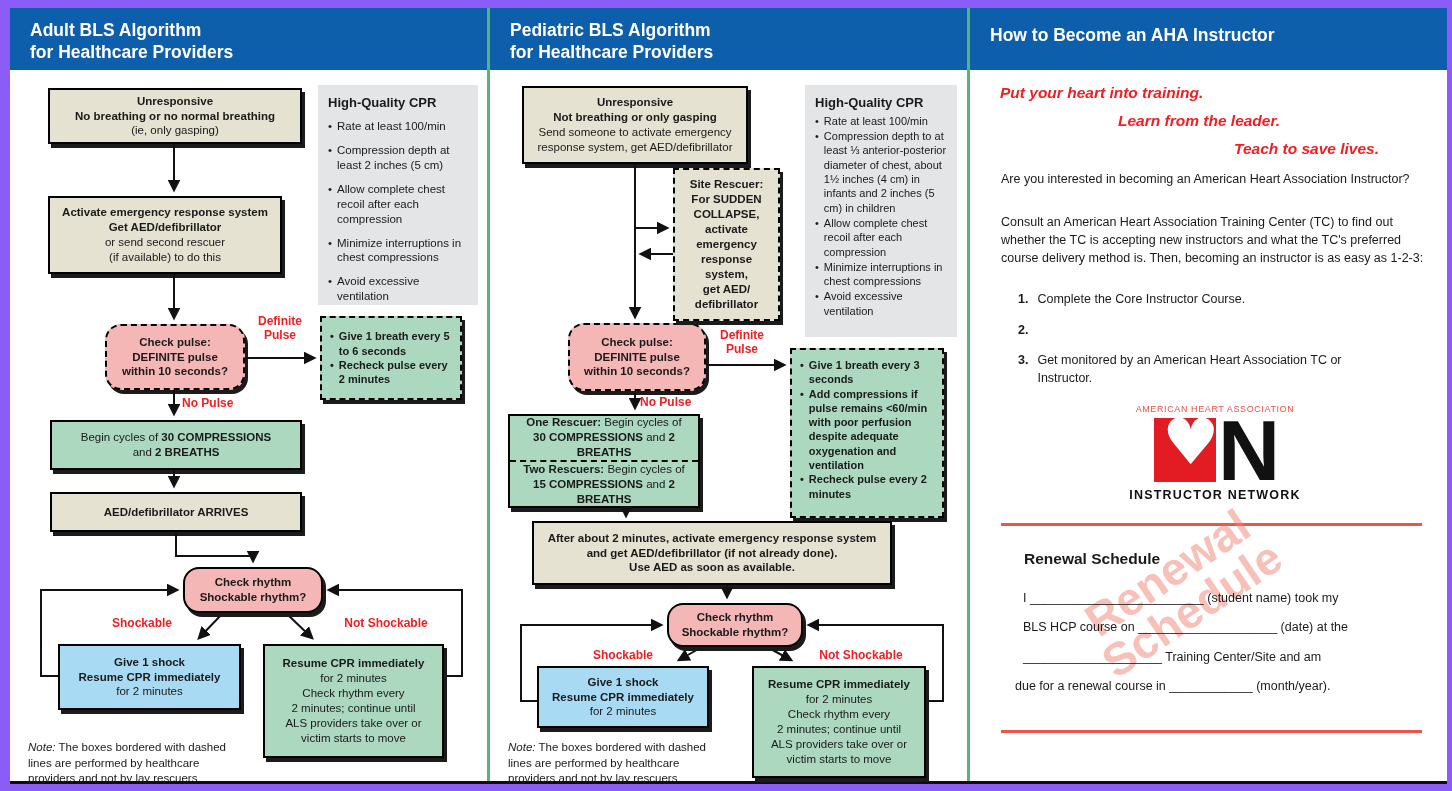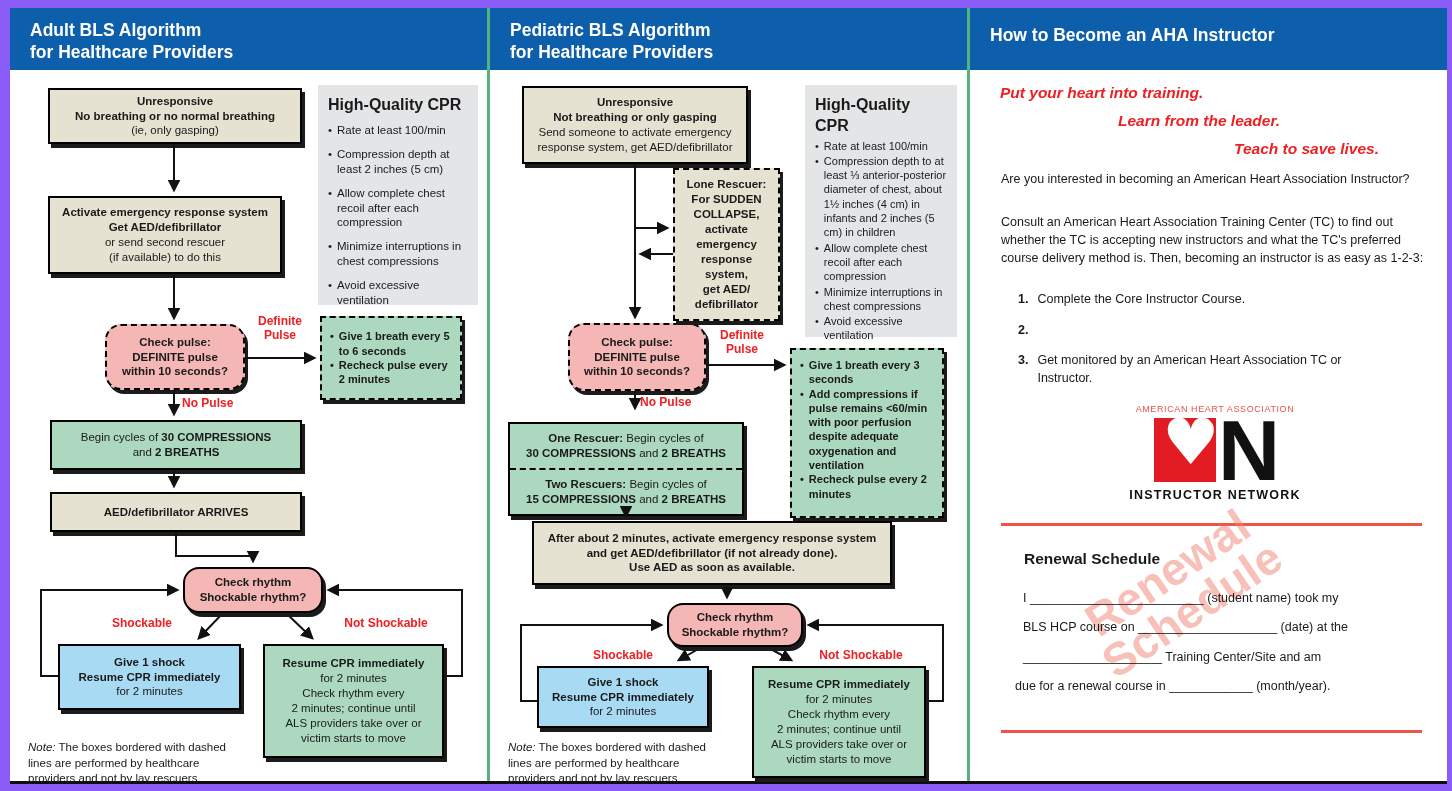--- a/index.html
+++ b/index.html
@@ -18,21 +18,21 @@
        font-size:11.5px;line-height:1.3;padding:4px 6px;}
   .box .b,.b{font-weight:bold;}
   .bg-green{background:#ACD8C0;}
   .bg-blue{background:#A9DAF3;text-align:center;}
   .bg-pink{background:#F5B6B6;}
   .rounded{border-radius:16px;}
   .dashed{border-style:dashed;}
   .left-align{text-align:left;align-items:flex-start;}
   .sidebar{position:absolute;background:#E4E5E7;border:none;box-shadow:none;text-align:left;
            padding:10px 10px;font-size:11.5px;line-height:1.3;}
-  .sidebar .sb-title{font-weight:bold;font-size:16px;margin-bottom:7px;}
+  .sidebar .sb-title{font-weight:bold;font-size:13px;margin-bottom:7px;}
   .bullet{display:flex;gap:5px;}
   .bullet .dot{flex:0 0 auto;}
   .gapped .bullet{margin-bottom:9px;}
   .tight .bullet{margin-bottom:1px;}
   .bold-bullets .bullet{font-weight:bold;}
   .flow-label{position:absolute;color:#ED2024;font-weight:bold;font-size:12px;
               text-align:center;line-height:1.15;z-index:5;}
   .connectors{position:absolute;left:0;top:0;pointer-events:none;z-index:2;}
   .split-cell{flex:1;display:flex;flex-direction:column;justify-content:center;}
   .split-top{border-bottom:2px dashed #000;}
@@ -243,21 +243,21 @@
               <span class="btx">Minimize interruptions in chest compressions</span>
             </div>
             <div class="bullet">
               <span class="dot">•</span>
               <span class="btx">Avoid excessive ventilation</span>
             </div>
           </div>
       </div>
 
       <div class="box dashed" style="left:183px;top:160px;width:107px;height:153px;font-size:11.5px;z-index:4;">
-          <div class="b">Lone Rescuer:</div>
+          <div class="b">Site Rescuer:</div>
           <div class="b">For SUDDEN</div>
           <div class="b">COLLAPSE,</div>
           <div class="b">activate</div>
           <div class="b">emergency</div>
           <div class="b">response</div>
           <div class="b">system,</div>
           <div class="b">get AED/</div>
           <div class="b">defibrillator</div>
         </div>
 
@@ -282,21 +282,21 @@
             <span class="btx">Add compressions if pulse remains &lt;60/min with poor perfusion despite adequate oxygenation and ventilation</span>
           </div>
           <div class="bullet">
             <span class="dot">•</span>
             <span class="btx">Recheck pulse every 2 minutes</span>
           </div>
         </div>
 
       <div class="flow-label" style="left:150px;top:388px;width:70px;text-align:left;">No Pulse</div>
 
-      <div class="box bg-green" style="left:18px;top:406px;width:236px;height:94px;padding:0;margin-top:8px;">
+      <div class="box bg-green" style="left:18px;top:406px;width:192px;height:94px;padding:0;">
         <div class="split-cell split-top">
           <div><span class="b">One Rescuer:</span><span> Begin cycles of</span><br><span class="b">30 COMPRESSIONS</span><span> and </span><span class="b">2 BREATHS</span></div>
         </div>
         <div class="split-cell">
           <div><span class="b">Two Rescuers:</span><span> Begin cycles of</span><br><span class="b">15 COMPRESSIONS</span><span> and </span><span class="b">2 BREATHS</span></div>
         </div>
       </div>
 
       <div class="box" style="left:42px;top:513px;width:360px;height:64px;">
           <div class="b">After about 2 minutes, activate emergency response system</div>

